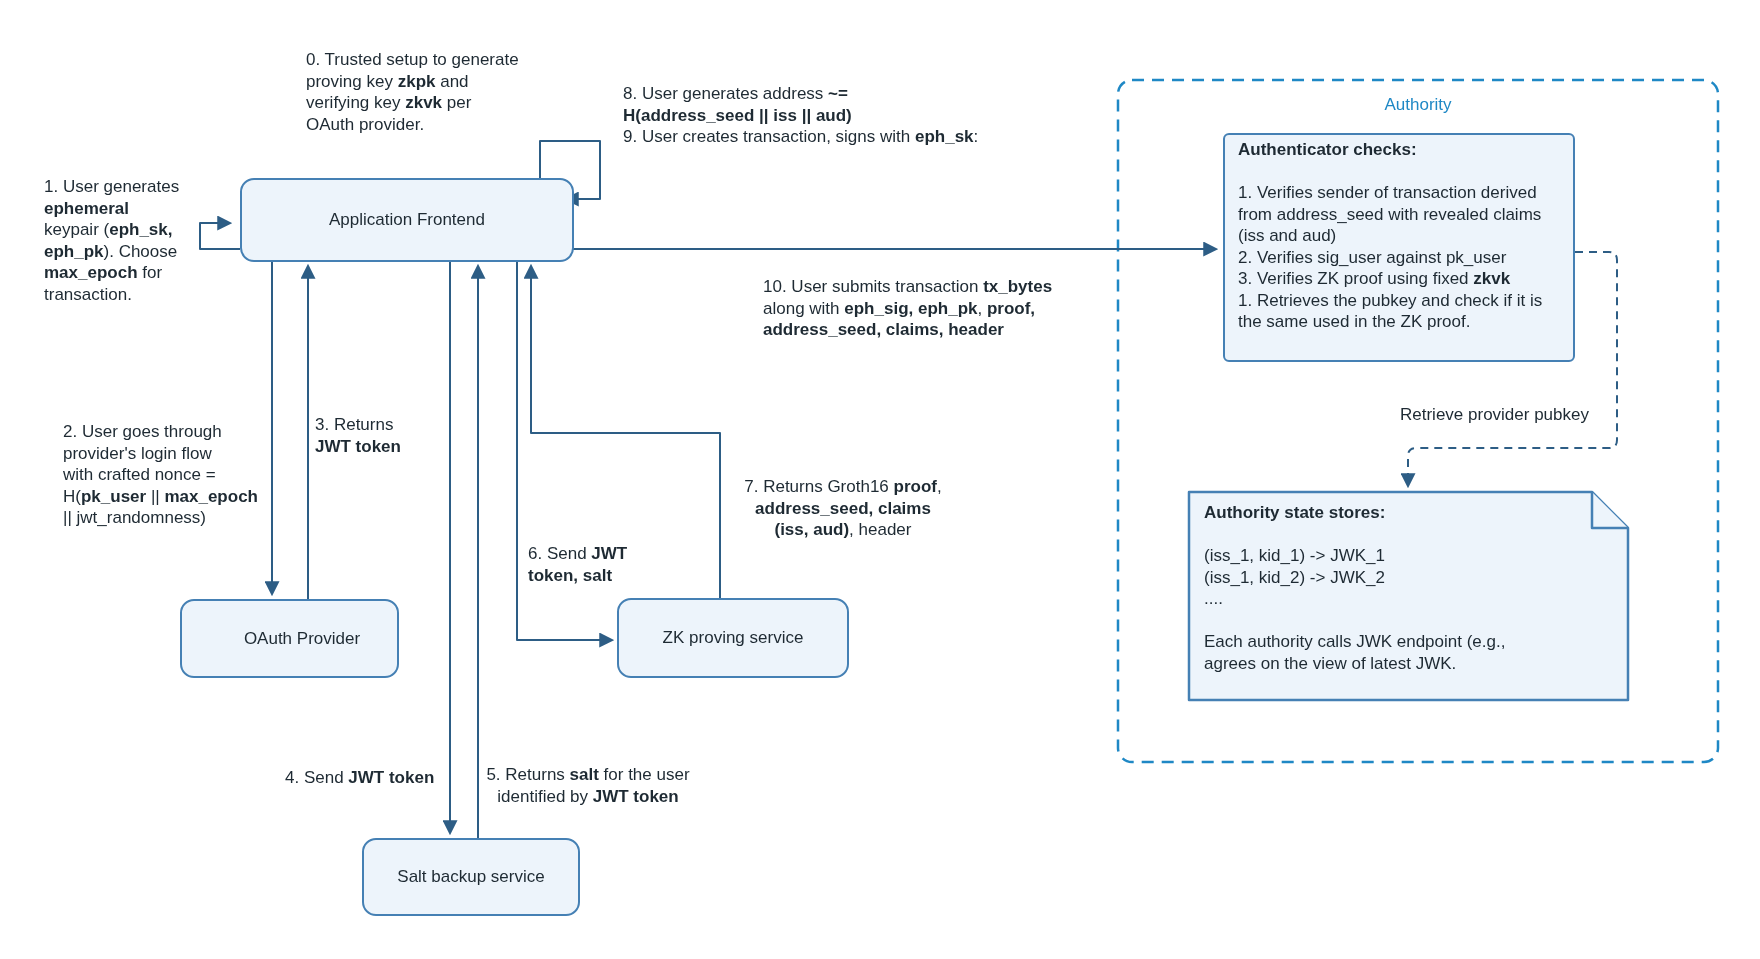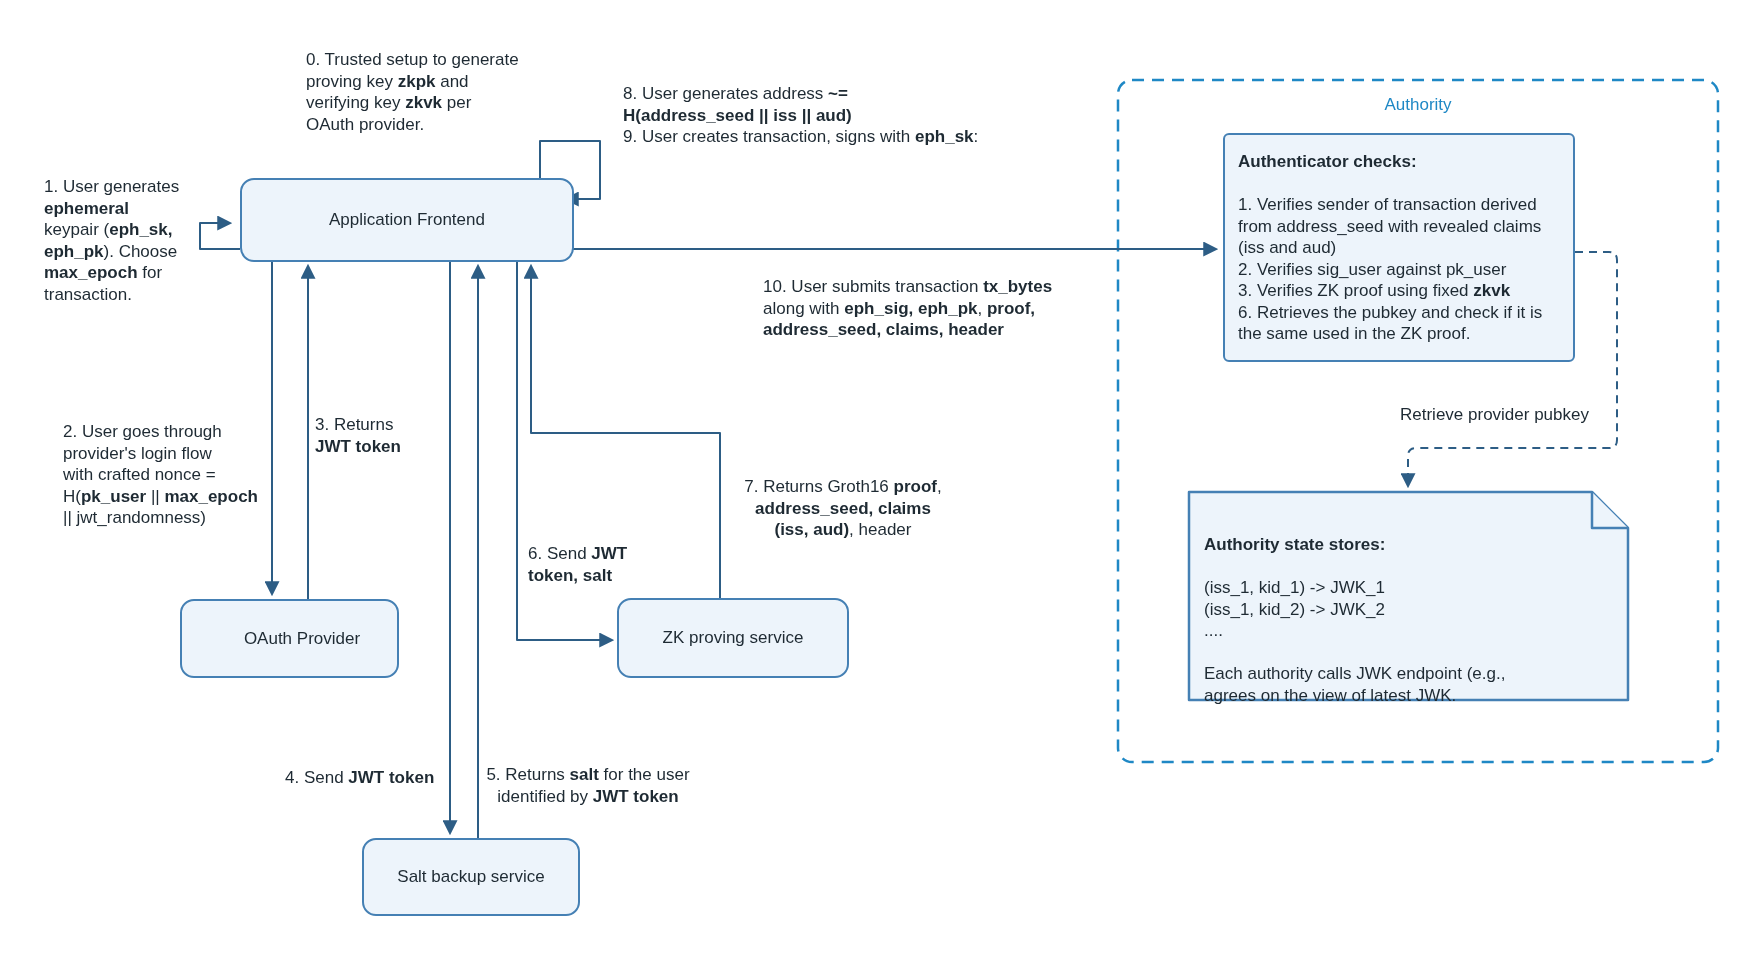--- a/index.html
+++ b/index.html
@@ -21,21 +21,21 @@
     border:2.5px solid var(--node-border,#4580b4);
     border-radius:14px;
     display:flex; align-items:center; justify-content:center;
     font-size:17px; text-align:center;
   }
   .panel {
     position:absolute; box-sizing:border-box;
     background:var(--node-fill,#edf4fb);
     border:2.5px solid var(--node-border,#4580b4);
     border-radius:6px;
-    padding:16px 13px;
+    padding:4px 13px;
     font-size:17px; line-height:21.5px;
   }
   .txt { position:absolute; font-size:17px; line-height:21.5px; }
   .txt .ln, .panel .ln { white-space:nowrap; }
   .center { text-align:center; }
   .authority-title {
     position:absolute; font-size:17px; text-align:center;
     color:var(--accent-blue,#1f88c5);
   }
 </style>
@@ -96,25 +96,25 @@
   <div class="authority-title" style="left:1118px; top:95px; width:600px;">Authority</div>
 
   <div class="panel" style="left:1223px; top:133px; width:352px; height:229px;">
       <div class="ln"><span></span><b>Authenticator checks:</b><span></span></div>
       <div class="ln">&nbsp;</div>
       <div class="ln"><span>1. Verifies sender of transaction derived</span></div>
       <div class="ln"><span>from address_seed with revealed claims</span></div>
       <div class="ln"><span>(iss and aud)</span></div>
       <div class="ln"><span>2. Verifies sig_user against pk_user</span></div>
       <div class="ln"><span>3. Verifies ZK proof using fixed </span><b>zkvk</b><span></span></div>
-      <div class="ln"><span>6. Retrieves the pubkey and check if it is</span></div>
+      <div class="ln"><span>1. Retrieves the pubkey and check if it is</span></div>
       <div class="ln"><span>the same used in the ZK proof.</span></div>
     </div>
 
-  <div class="txt" style="left:1204px; top:502px; width:420px;margin-top:32px;">
+  <div class="txt" style="left:1204px; top:502px; width:420px;">
       <div class="ln"><span></span><b>Authority state stores:</b><span></span></div>
       <div class="ln">&nbsp;</div>
       <div class="ln"><span>(iss_1, kid_1) -&gt; JWK_1</span></div>
       <div class="ln"><span>(iss_1, kid_2) -&gt; JWK_2</span></div>
       <div class="ln"><span>....</span></div>
       <div class="ln">&nbsp;</div>
       <div class="ln"><span>Each authority calls JWK endpoint (e.g.,</span></div>
       <div class="ln"><span>agrees on the view of latest JWK.</span></div>
     </div>
 

